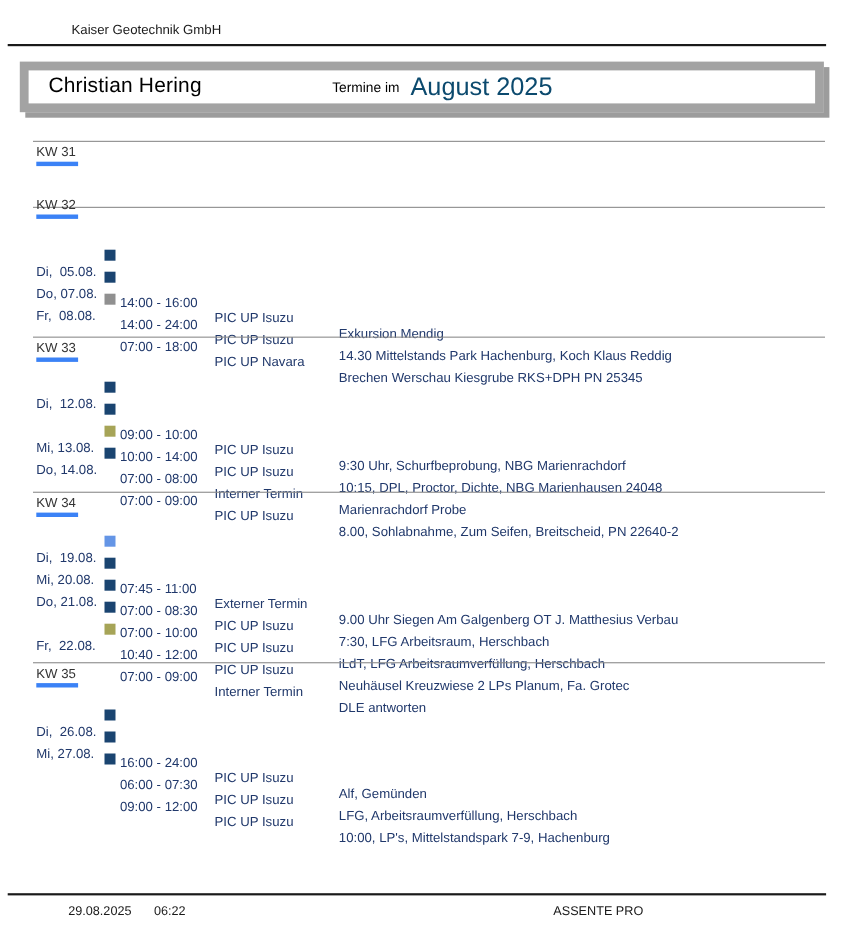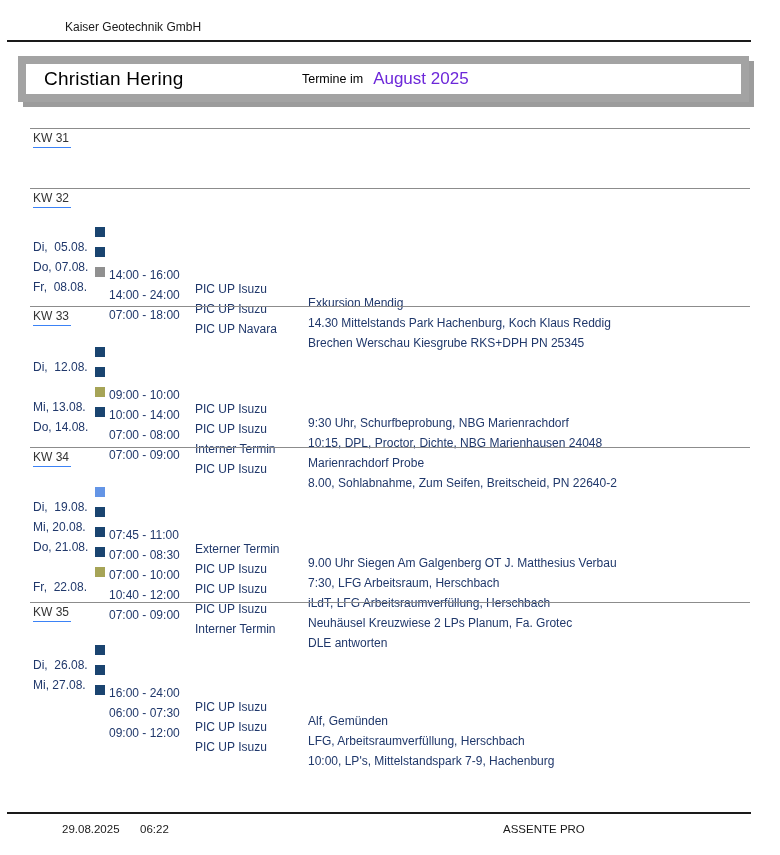--- a/index.html
+++ b/index.html
@@ -28,30 +28,30 @@
   }
   .person-name{
     position:absolute;left:18px;top:50%;transform:translateY(-50%);
     font-size:19px;color:#000;letter-spacing:0.2px;
   }
   .title-right{
     position:absolute;left:276px;top:50%;transform:translateY(-50%);
     display:flex;align-items:center;gap:10px;white-space:nowrap;
   }
   .title-prefix{font-size:12.5px;color:#000;}
-  .title-month{font-size:17px;color:#6d28d9;}
+  .title-month{font-size:23px;color:#0c4a6e;}
   .week-divider{
     position:absolute;left:30px;width:720px;height:1px;background:#8c8c8c;
   }
   .week-label{
     position:absolute;left:33px;
     font-size:12px;color:#333;
   }
   .week-label span{
-    display:inline-block;border-bottom:1px solid #3b82f6;padding:0 2px 2px 0;
+    display:inline-block;border-bottom:4px solid #3b82f6;padding:0 2px 2px 0;
   }
   .row{
     position:absolute;left:33px;width:715px;height:16px;
     font-size:12px;color:#20386b;white-space:pre;
   }
   .row .daydate{position:absolute;left:0;}
   .row .sq{
     position:absolute;left:62px;top:1px;width:10px;height:10px;background:#20386b;
   }
   .row .sq[data-color="navy"]{background:#1a4470;}
@@ -84,21 +84,21 @@
     </span>
   </div>
 
   <section>
     <div class="week-divider" style="top:128px"></div>
     <div class="week-label" style="top:131px"><span>KW 31</span></div>
   </section>
 
   <section>
     <div class="week-divider" style="top:188px"></div>
-    <div class="week-label" style="top:191px"><span>KW 32</span></div>
+    <div class="week-label" style="top:179px"><span>KW 32</span></div>
 
     <div class="row" style="top:226px">
       <span class="daydate">Di,  05.08.</span>
       <span class="sq" data-color="navy"></span>
       <span class="time">14:00 - 16:00</span>
       <span class="cat">PIC UP Isuzu</span>
       <span class="desc">Exkursion Mendig</span>
     </div>
     <div class="row" style="top:246px">
       <span class="daydate">Do, 07.08.</span>

